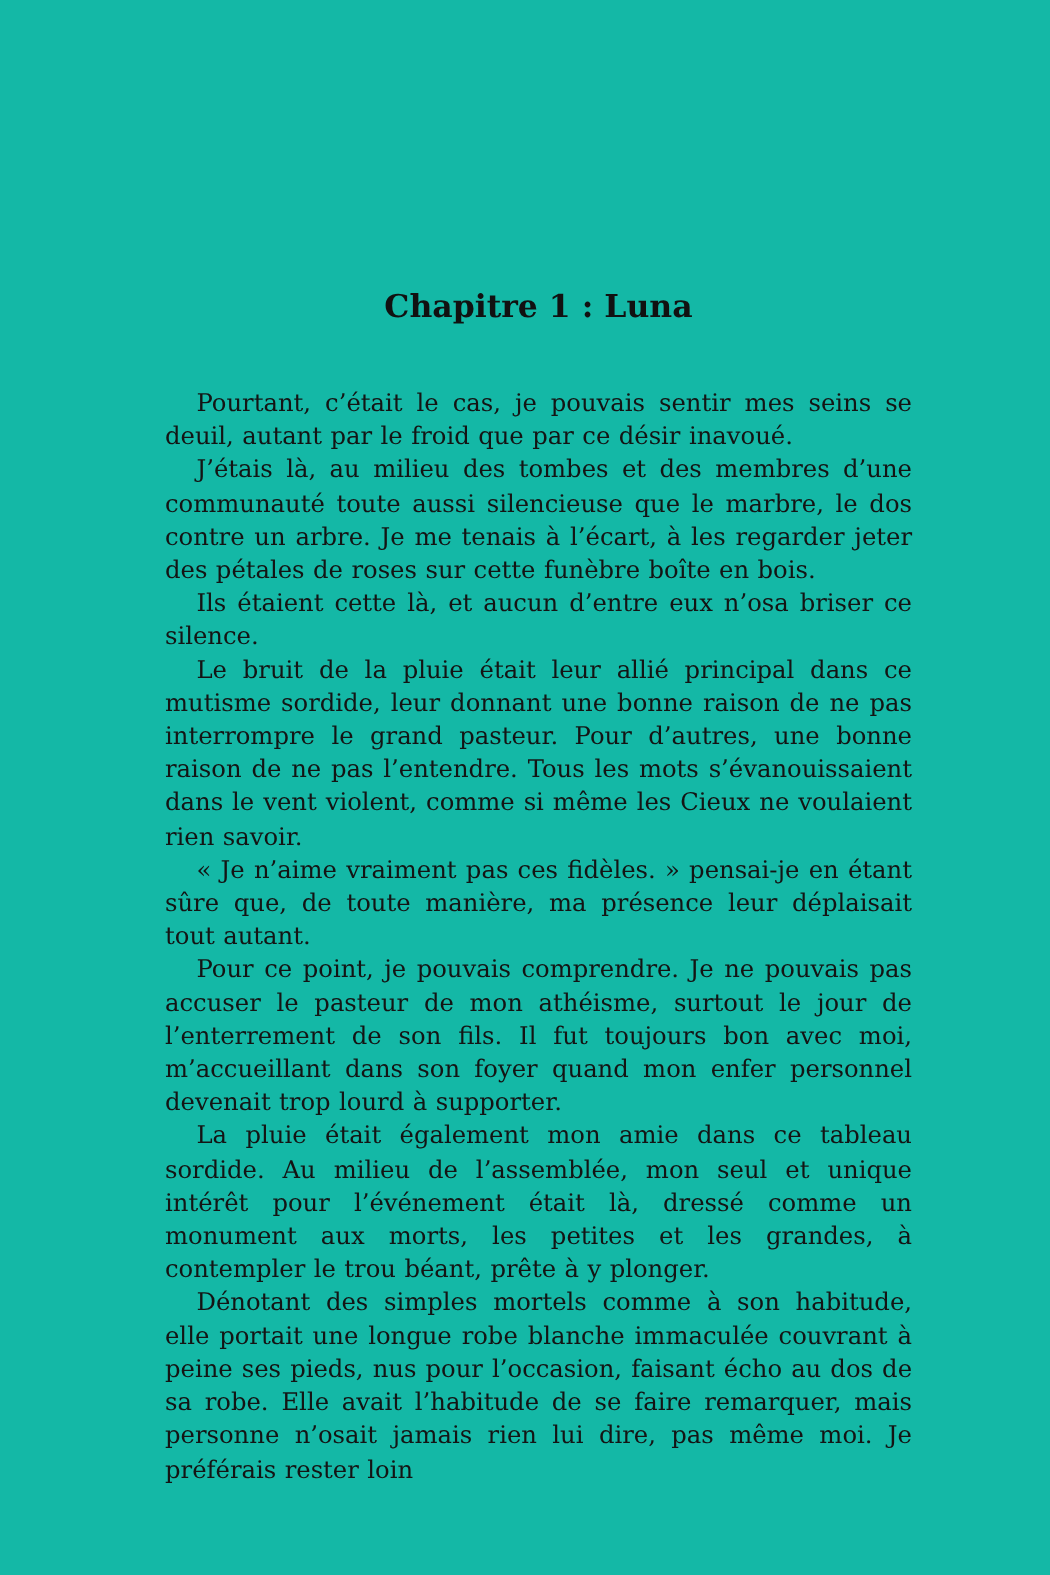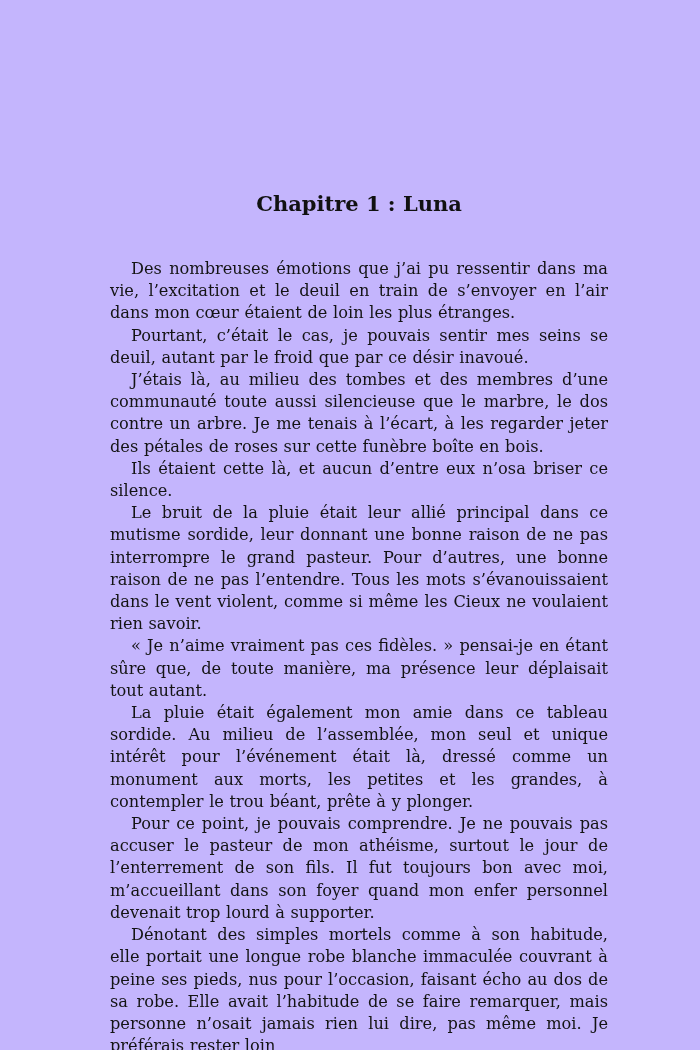--- a/index.html
+++ b/index.html
@@ -8,21 +8,21 @@
     }
     body {
       width: 700px;
       height: 1050px;
       background: #ffffff;
     }
     .page {
       position: relative;
       width: 700px;
       height: 1050px;
-      background: #c4b5fd;
+      background: #14b8a6;
       overflow: hidden;
       color: #141414;
       font-family: "DejaVu Serif", "Liberation Serif", serif;
     }
     .text-column {
       position: absolute;
       left: 110px;
       top: 0;
       width: 498px;
     }
@@ -45,24 +45,23 @@
       word-spacing: 0.5px;
     }
   </style>
 </head>
 <body>
 
 <div class="page">
   <div class="text-column">
     <h1 class="chapter-title">Chapitre 1 : Luna</h1>
     <div class="body-text">
-      <p>Des nombreuses émotions que j’ai pu ressentir dans ma vie, l’excitation et le deuil en train de s’envoyer en l’air dans mon cœur étaient de loin les plus étranges.</p>
       <p>Pourtant, c’était le cas, je pouvais sentir mes seins se deuil, autant par le froid que par ce désir inavoué.</p>
       <p>J’étais là, au milieu des tombes et des membres d’une communauté toute aussi silencieuse que le marbre, le dos contre un arbre. Je me tenais à l’écart, à les regarder jeter des pétales de roses sur cette funèbre boîte en bois.</p>
       <p>Ils étaient cette là, et aucun d’entre eux n’osa briser ce silence.</p>
       <p>Le bruit de la pluie était leur allié principal dans ce mutisme sordide, leur donnant une bonne raison de ne pas interrompre le grand pasteur. Pour d’autres, une bonne raison de ne pas l’entendre. Tous les mots s’évanouissaient dans le vent violent, comme si même les Cieux ne voulaient rien savoir.</p>
       <p>« Je n’aime vraiment pas ces fidèles. » pensai-je en étant sûre que, de toute manière, ma présence leur déplaisait tout autant.</p>
+      <p>Pour ce point, je pouvais comprendre. Je ne pouvais pas accuser le pasteur de mon athéisme, surtout le jour de l’enterrement de son fils. Il fut toujours bon avec moi, m’accueillant dans son foyer quand mon enfer personnel devenait trop lourd à supporter.</p>
       <p>La pluie était également mon amie dans ce tableau sordide. Au milieu de l’assemblée, mon seul et unique intérêt pour l’événement était là, dressé comme un monument aux morts, les petites et les grandes, à contempler le trou béant, prête à y plonger.</p>
-      <p>Pour ce point, je pouvais comprendre. Je ne pouvais pas accuser le pasteur de mon athéisme, surtout le jour de l’enterrement de son fils. Il fut toujours bon avec moi, m’accueillant dans son foyer quand mon enfer personnel devenait trop lourd à supporter.</p>
       <p>Dénotant des simples mortels comme à son habitude, elle portait une longue robe blanche immaculée couvrant à peine ses pieds, nus pour l’occasion, faisant écho au dos de sa robe. Elle avait l’habitude de se faire remarquer, mais personne n’osait jamais rien lui dire, pas même moi. Je préférais rester loin</p>
     </div>
   </div>
 </div>
 
 </body></html>

